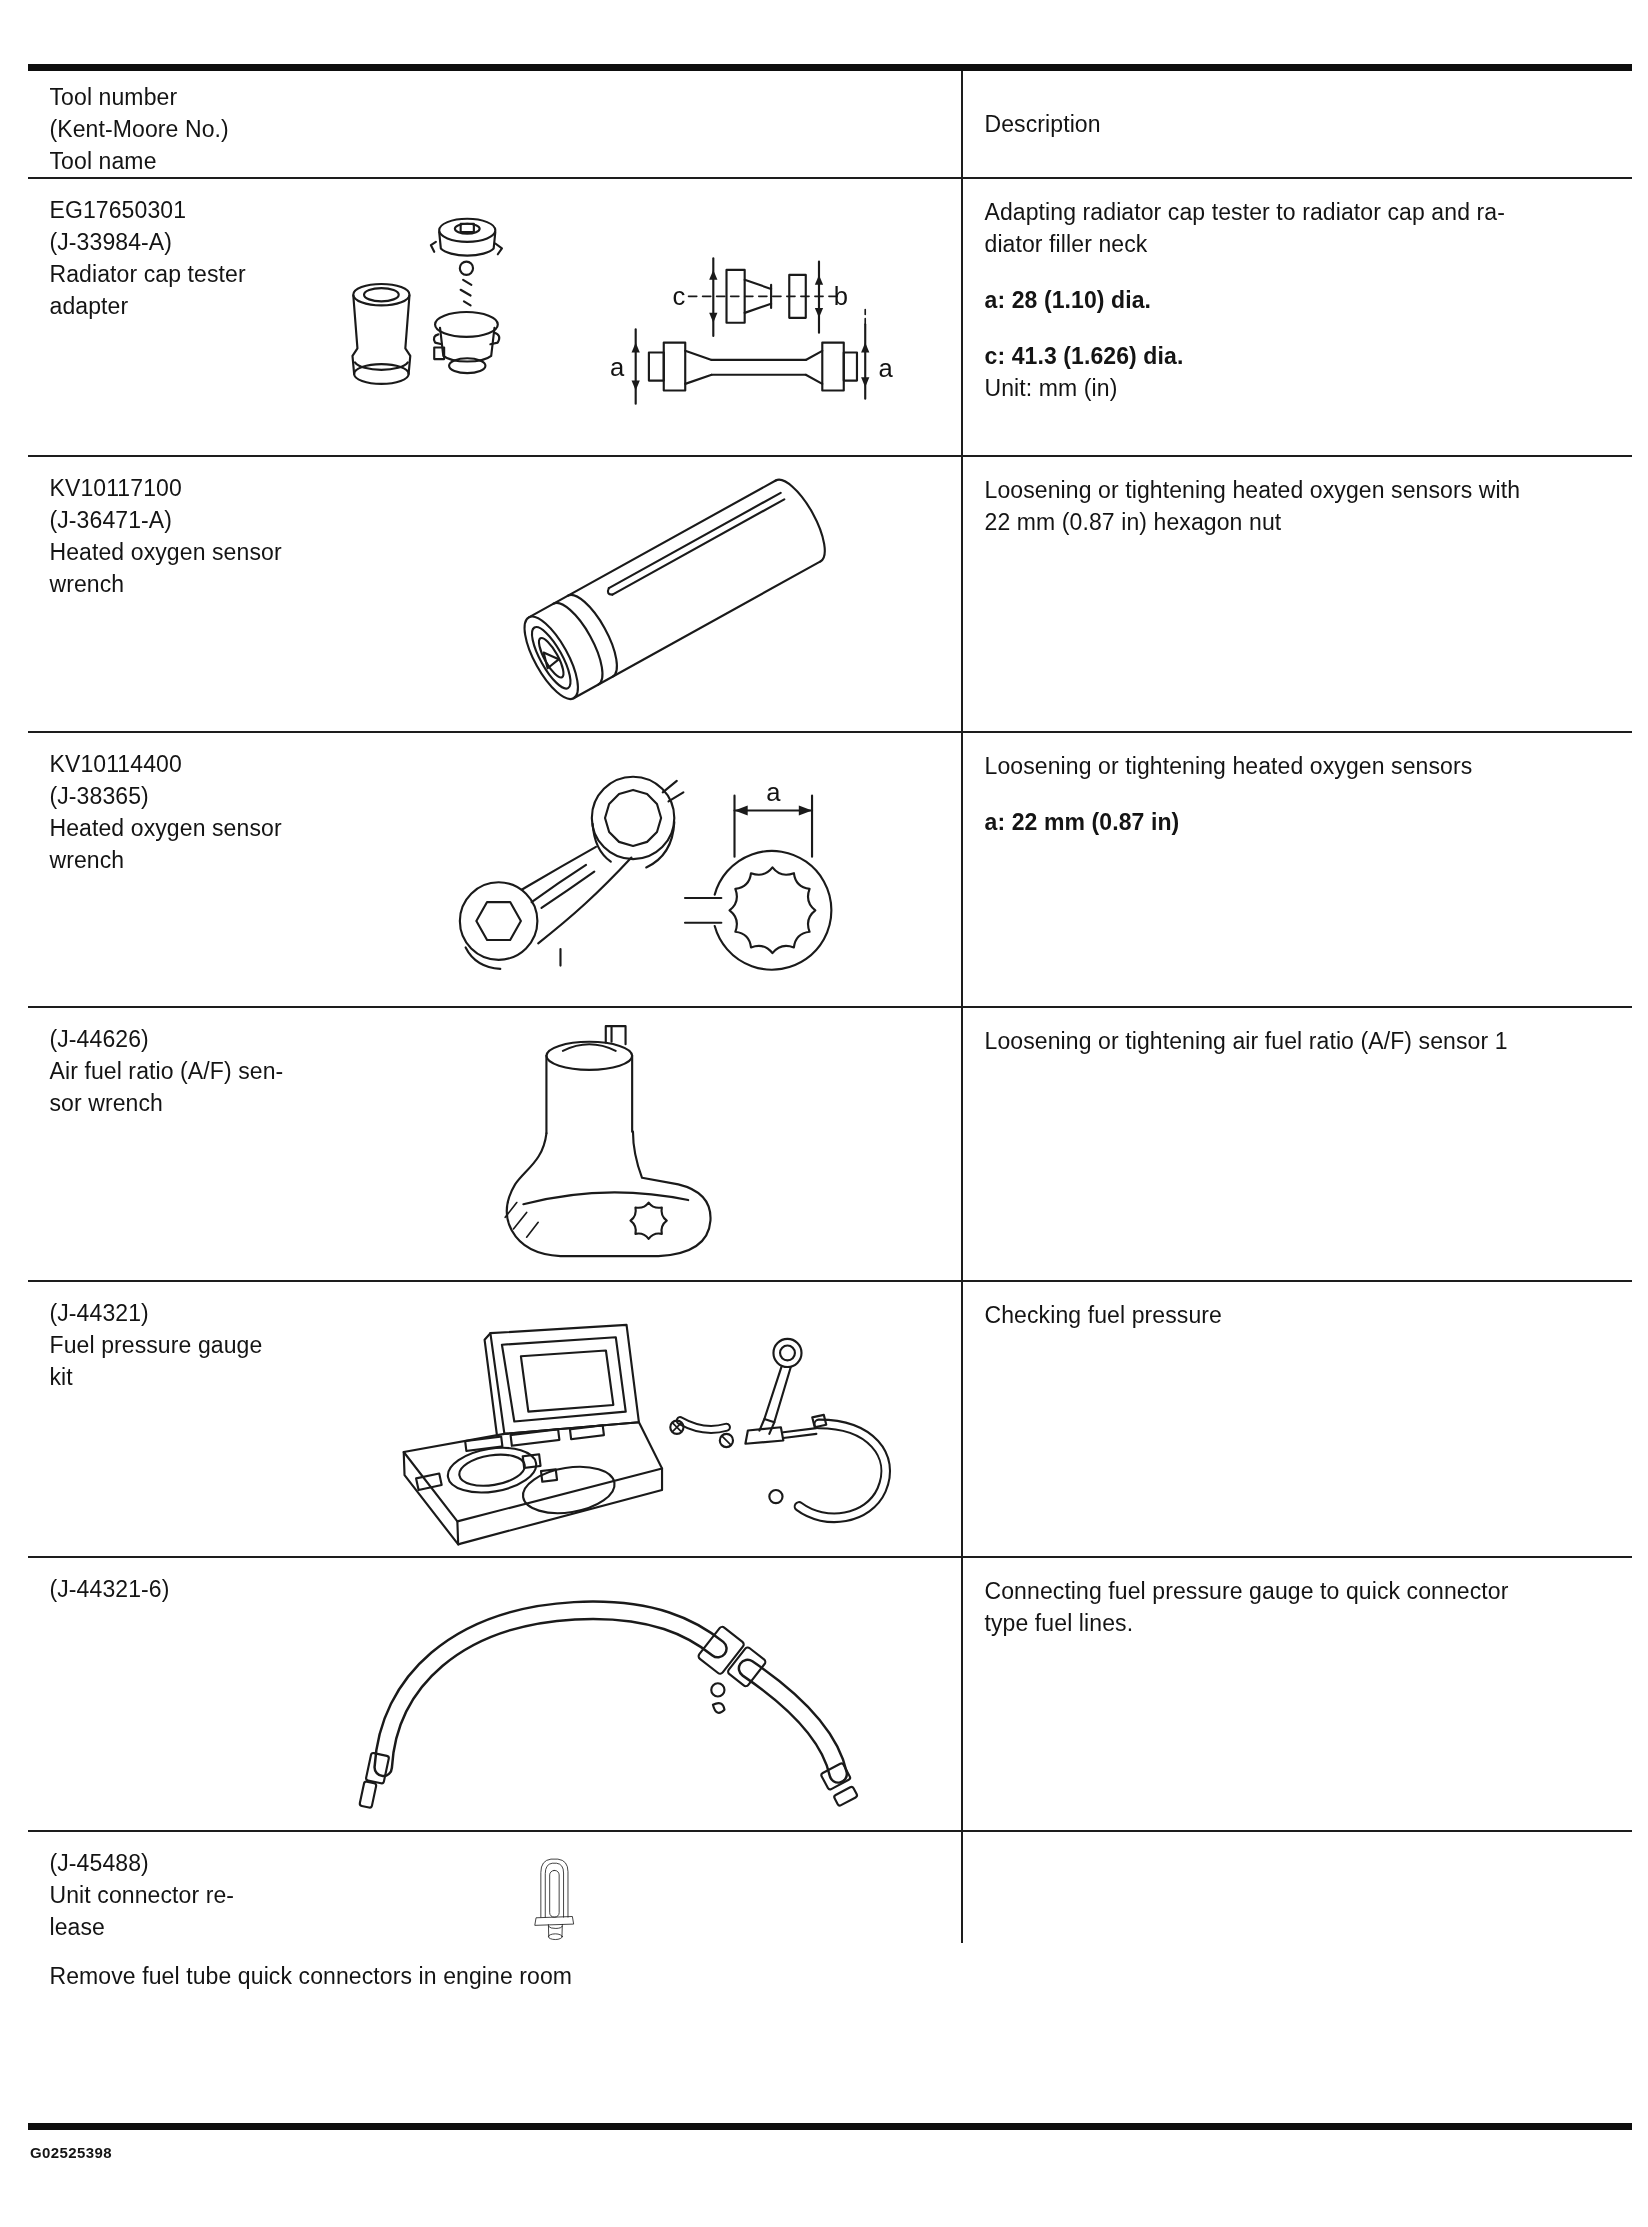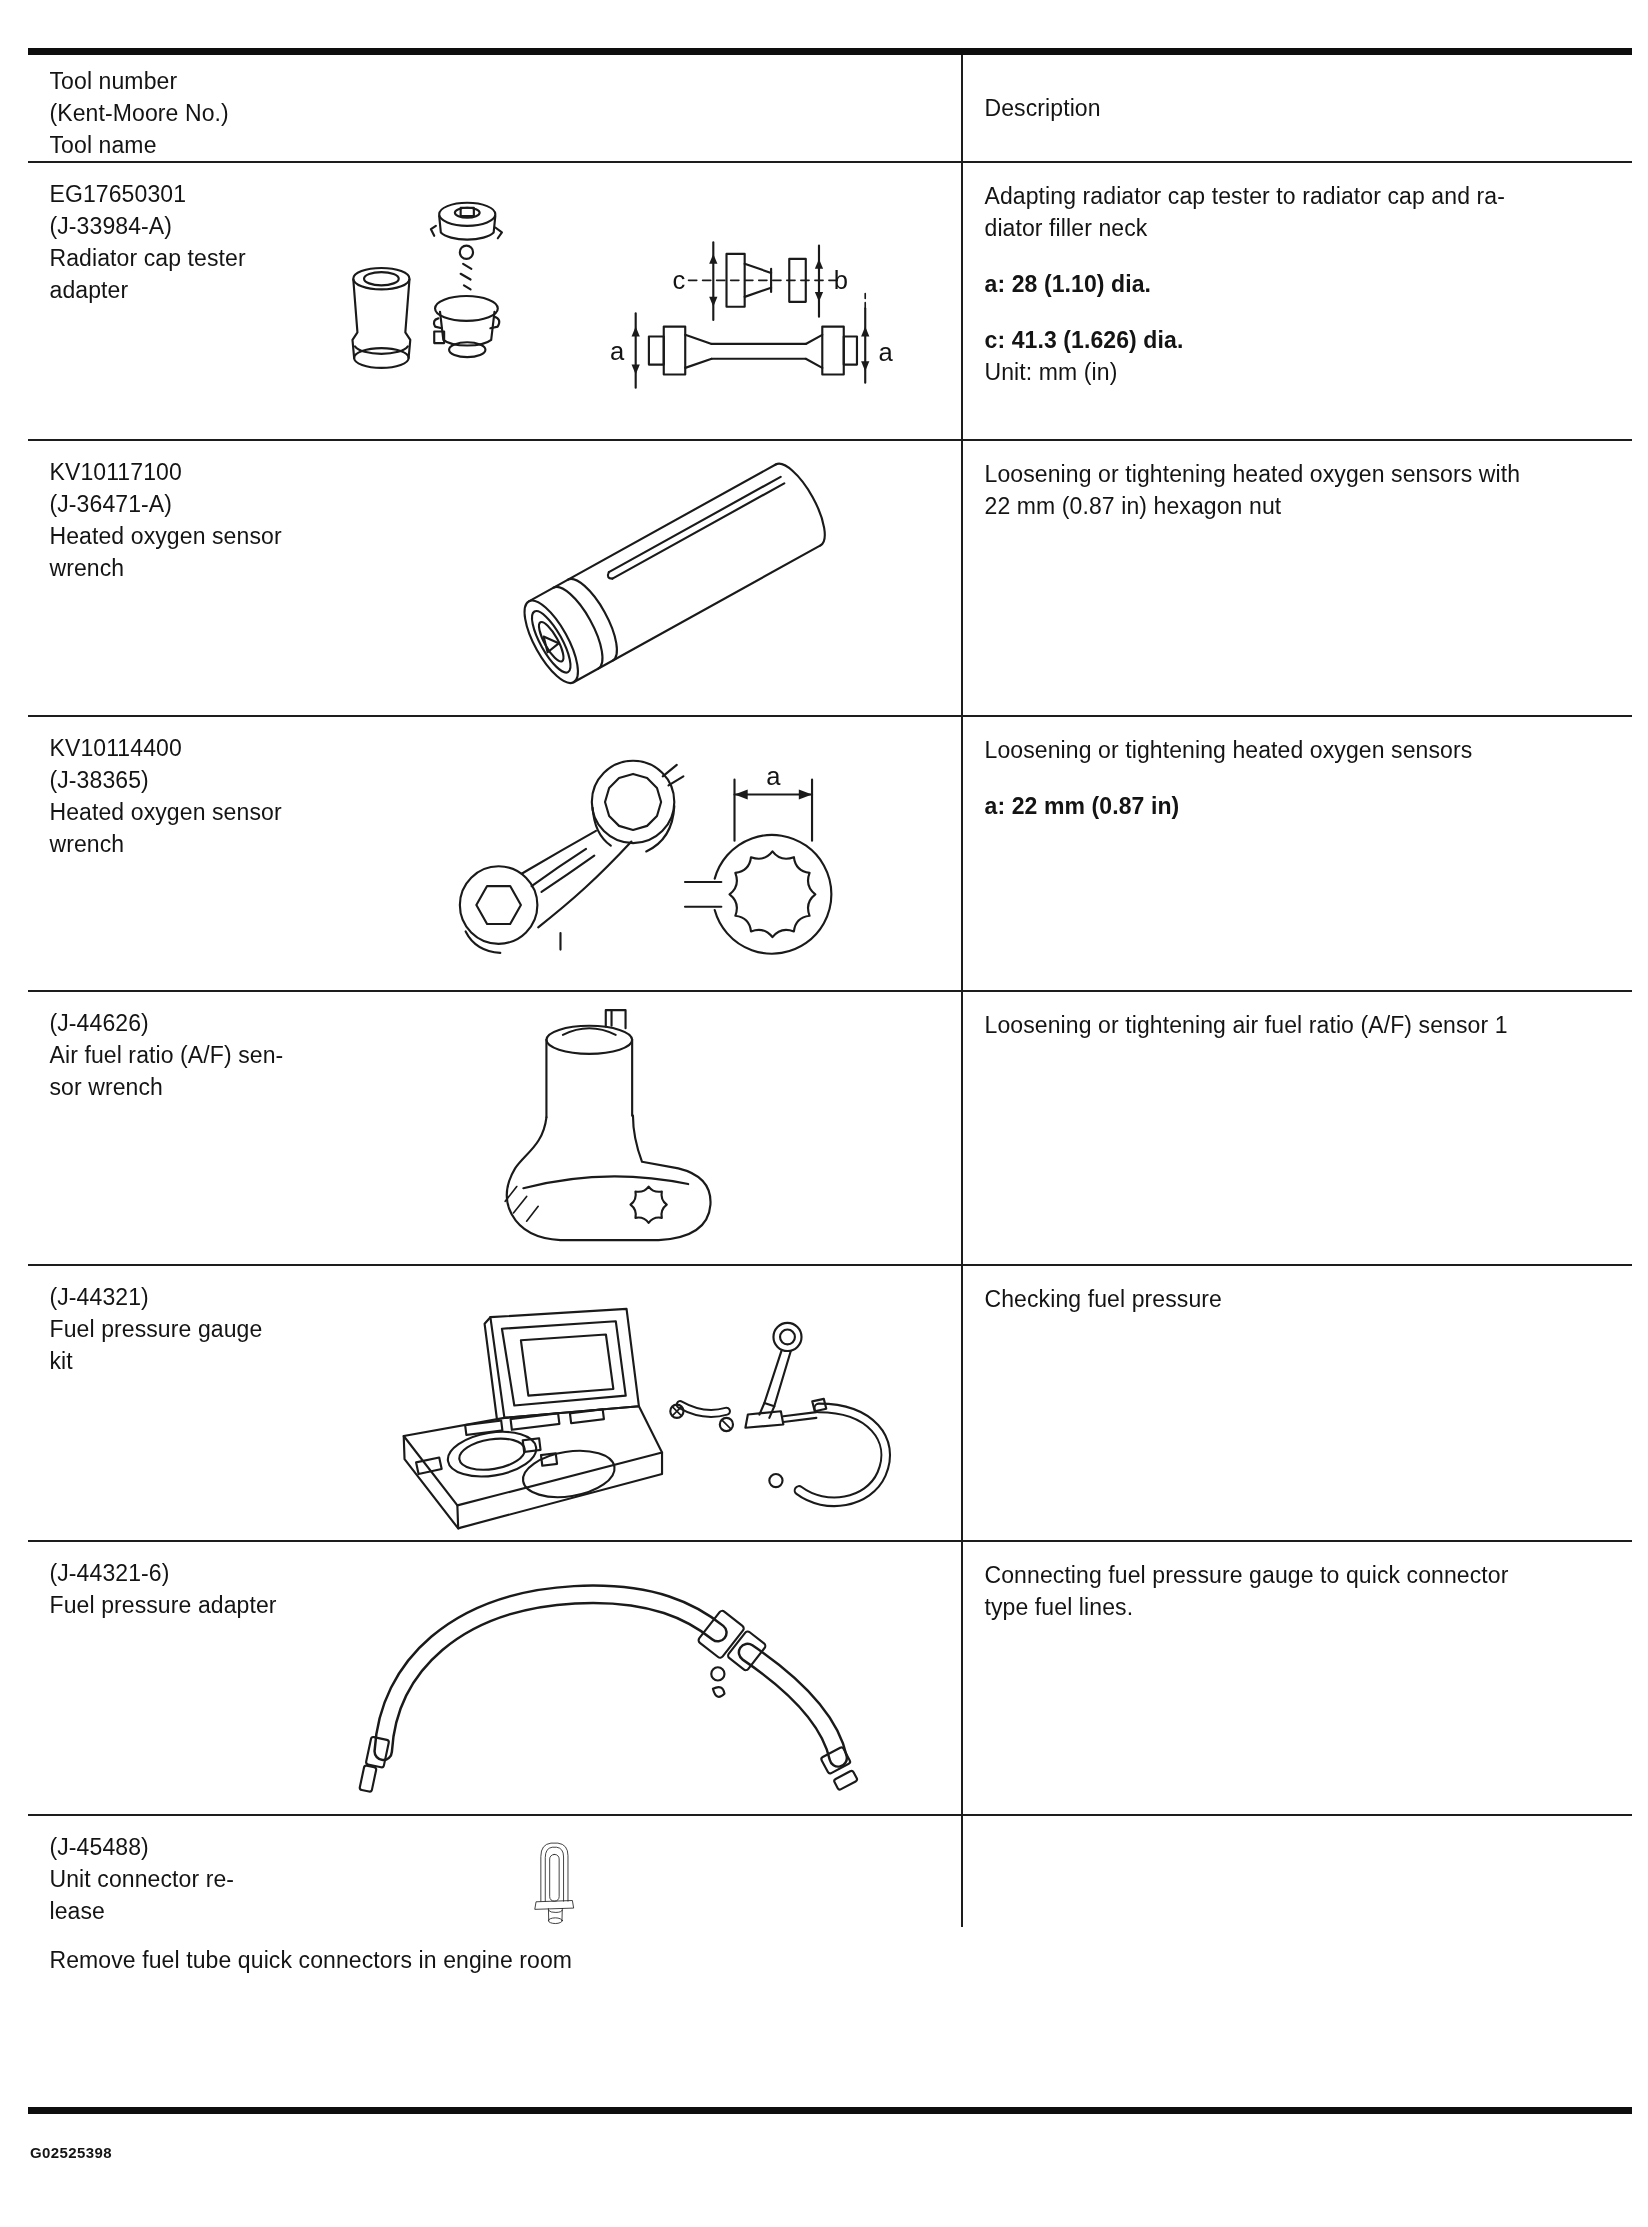--- a/index.html
+++ b/index.html
@@ -2,21 +2,21 @@
 <html style="font-size:13.2px"><head>
 <meta charset="utf-8">
 <style>
   html,body{margin:0;padding:0;}
   body{
     width:1648px;height:2227px;background:#ffffff;position:relative;
     font-family:"Liberation Sans", sans-serif;color:#141414;overflow:hidden;
     -webkit-font-smoothing:antialiased;
   }
   .tooltable{
-    position:absolute;left:28px;top:48px;width:1604px;
+    position:absolute;left:28px;top:64px;width:1604px;
     border-top:7.4px solid #0e0e0e;border-bottom:7.4px solid #0e0e0e;
   }
   .trow{display:flex;border-bottom:2.5px solid #1d1d1d;}
   .trow.last{border-bottom:none;flex-direction:column;}
   .cl{width:935px;box-sizing:border-box;border-right:2.5px solid #1d1d1d;position:relative;}
   .cr{flex:1;box-sizing:border-box;padding:16.5px 20px 0 21.5px;}
   .ttxt{position:relative;z-index:2;padding:15px 0 0 21.5px;}
   .ttxt div, .cr div{font-size:23px;line-height:32px;letter-spacing:0.1px;}
   .hdr .ttxt{padding-top:10px;}
   .hdr .cr{display:flex;align-items:center;padding-top:0;}
@@ -276,21 +276,20 @@
     </div>
     <div class="cr">
       <div>Checking fuel pressure</div>
     </div>
   </div>
 
   <div class="trow" style="height:272px">
     <div class="cl">
       <div class="ttxt">
         <div>(J-44321-6)</div>
-        <div>Fuel pressure adapter</div>
       </div>
       <svg class="illu" viewBox="0 0 1130 330">
         <path class="tubeL" d="M430,254 C436,150 520,72 662,64 C758,59 806,86 836,110"></path>
         <path class="tubeLW" d="M430,254 C436,150 520,72 662,64 C758,59 806,86 836,110"></path>
         <path class="tubeL" d="M872,134 C928,172 972,216 982,262"></path>
         <path class="tubeLW" d="M872,134 C928,172 972,216 982,262"></path>
         <rect class="ln" x="822" y="88" width="36" height="48" rx="4" transform="rotate(38 840 112)"></rect>
         <rect class="ln" x="856" y="112" width="30" height="40" rx="4" transform="rotate(38 871 132)"></rect>
         <circle class="ln" cx="836" cy="160" r="8"></circle>
         <path class="ln" d="M830,178 q4,16 14,6 q-2,-12 -14,-6 Z"></path>

